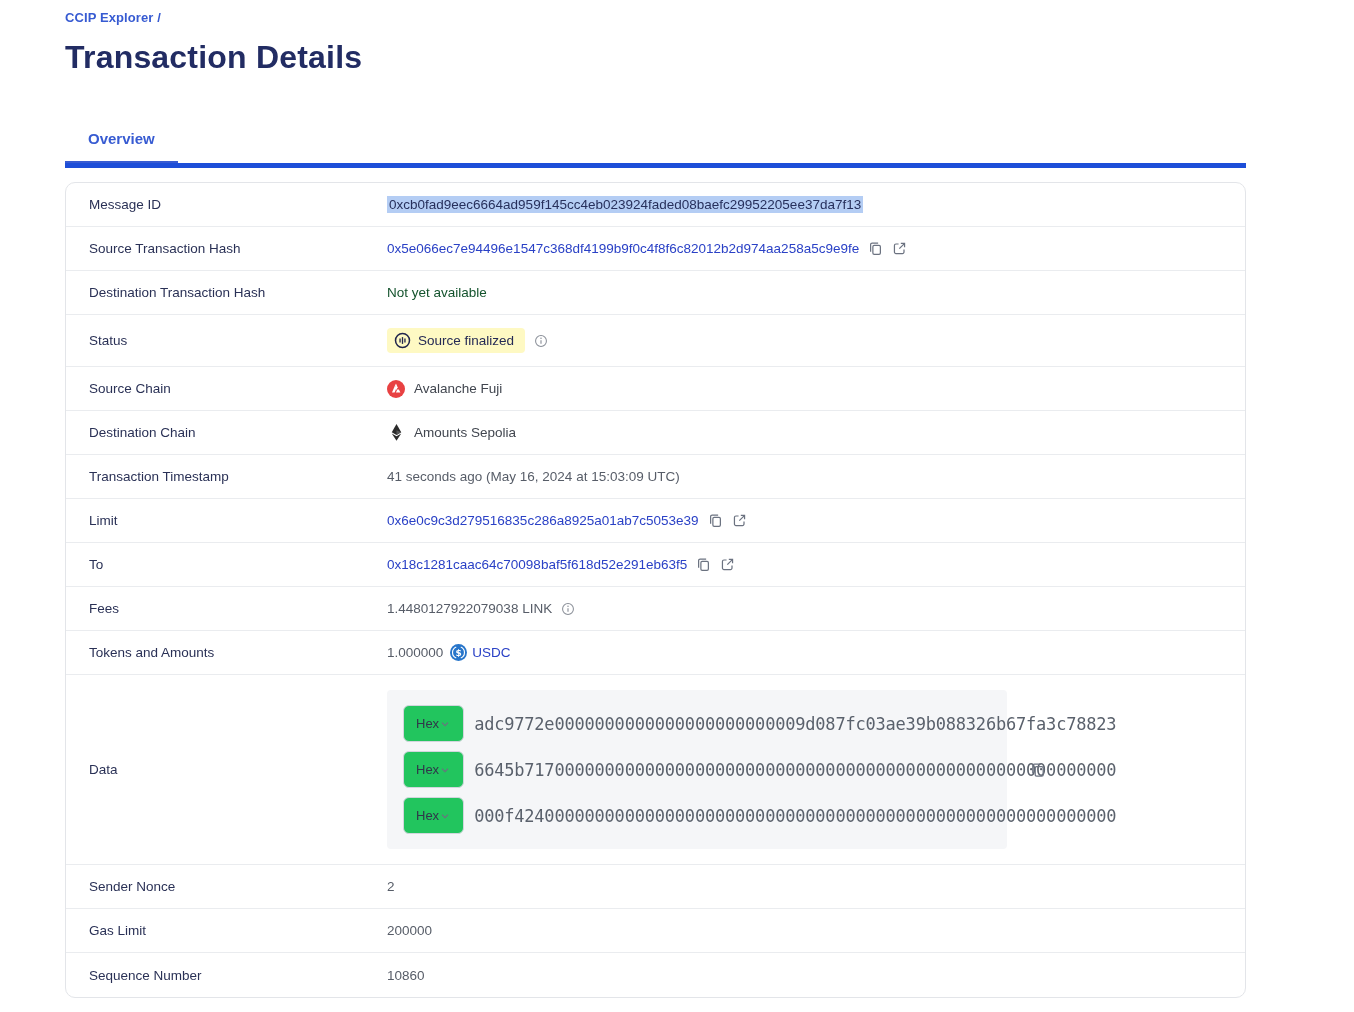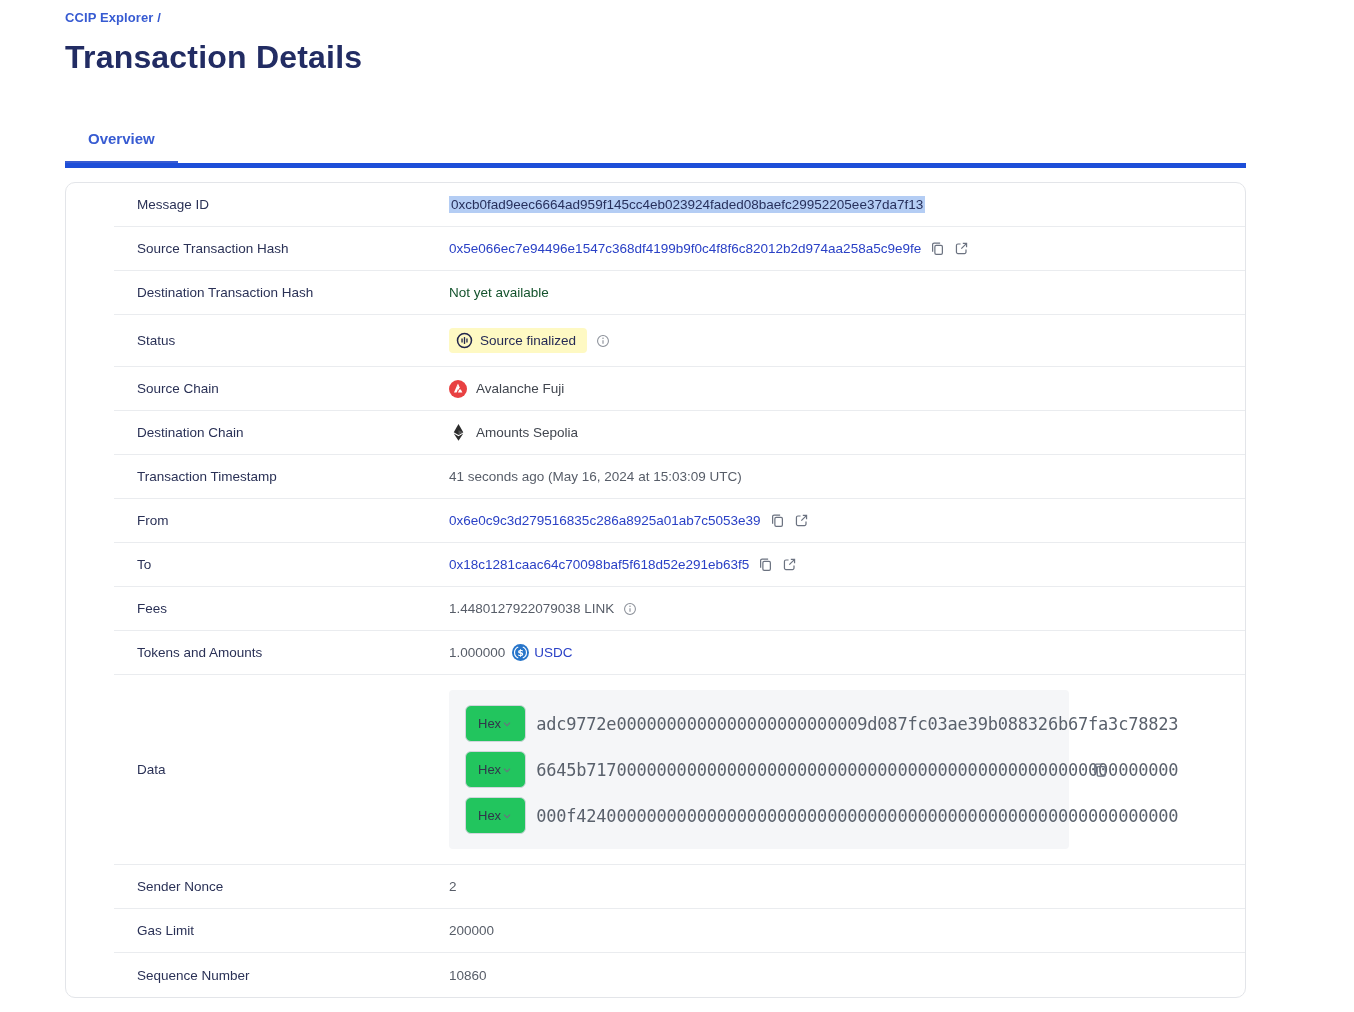--- a/index.html
+++ b/index.html
@@ -9,25 +9,25 @@
   
   .breadcrumb { font-size:13px; font-weight:700; color:#375BD2; letter-spacing:.1px; }
   .breadcrumb a { color:#375BD2; text-decoration:none; cursor:pointer; }
   .page-title { margin-top:14px; font-size:32px; font-weight:700; color:#222C63; letter-spacing:.2px; }
 
   
   .tabs { margin-top:44px; border-bottom:5px solid #1d4ed8; width:1181px; display:flex; }
   .tab { padding:10px 23px 14px 23px; font-size:15px; font-weight:700; color:#375BD2; border-bottom:2px solid #375BD2; cursor:pointer; }
 
   
-  .card { margin-top:14px; width:1181px; border:1px solid #E3E5E9; border-radius:10px; background:#fff;padding-left:48px; }
+  .card { margin-top:14px; width:1181px; border:1px solid #E3E5E9; border-radius:10px; background:#fff; }
   .row { display:flex; align-items:center; border-bottom:1px solid #EAECEF; min-height:44px; padding:6px 0; }
   .row:last-child { border-bottom:none; }
   .row-label { width:321px; padding-left:23px; flex-shrink:0; font-size:13.5px; color:#2A3156; font-weight:400; }
-  .row-value { display:flex; align-items:center; gap:7px; font-size:13.5px; color:#575D68; padding-right:20px;margin-left:14px; }
+  .row-value { display:flex; align-items:center; gap:7px; font-size:13.5px; color:#575D68; padding-right:20px; }
 
   .hash-selected { background:#B4CDF4; color:#27305C; padding:1px 2px; }
   .link { color:#2A41C6; text-decoration:none; cursor:pointer; }
   .muted { color:#14532d; }
 
   .icon-btn { display:inline-flex; align-items:center; justify-content:center; background:none; border:none; cursor:pointer; padding:0; margin-left:2px; }
 
   
   .badge { display:inline-flex; align-items:center; gap:7px; background:#fef9c3; border-radius:4px; padding:4px 11px 4px 7px; }
   .badge-text { font-size:13.5px; font-weight:500; color:#252A55; }
@@ -155,21 +155,21 @@
     </div>
 
     <div class="row">
       <div class="row-label">Transaction Timestamp</div>
       <div class="row-value">
           <span>41 seconds ago (May 16, 2024 at 15:03:09 UTC)</span>
         </div>
     </div>
 
     <div class="row">
-      <div class="row-label">From</div>
+      <div class="row-label">Limit</div>
       <div class="row-value">
         <a class="link">0x6e0c9c3d279516835c286a8925a01ab7c5053e39</a>
         <button class="icon-btn">
           <svg width="15" height="15" viewBox="0 0 16 16">
               <rect x="5.2" y="4.6" width="8" height="9.6" rx="1.4" fill="none" stroke="#6B7280" stroke-width="1.3"></rect>
               <path d="M10.8 2.2H4.4A1.6 1.6 0 0 0 2.8 3.8v7.6" fill="none" stroke="#6B7280" stroke-width="1.3"></path>
             </svg>
         </button>
         <button class="icon-btn">
           <svg width="15" height="15" viewBox="0 0 16 16">

